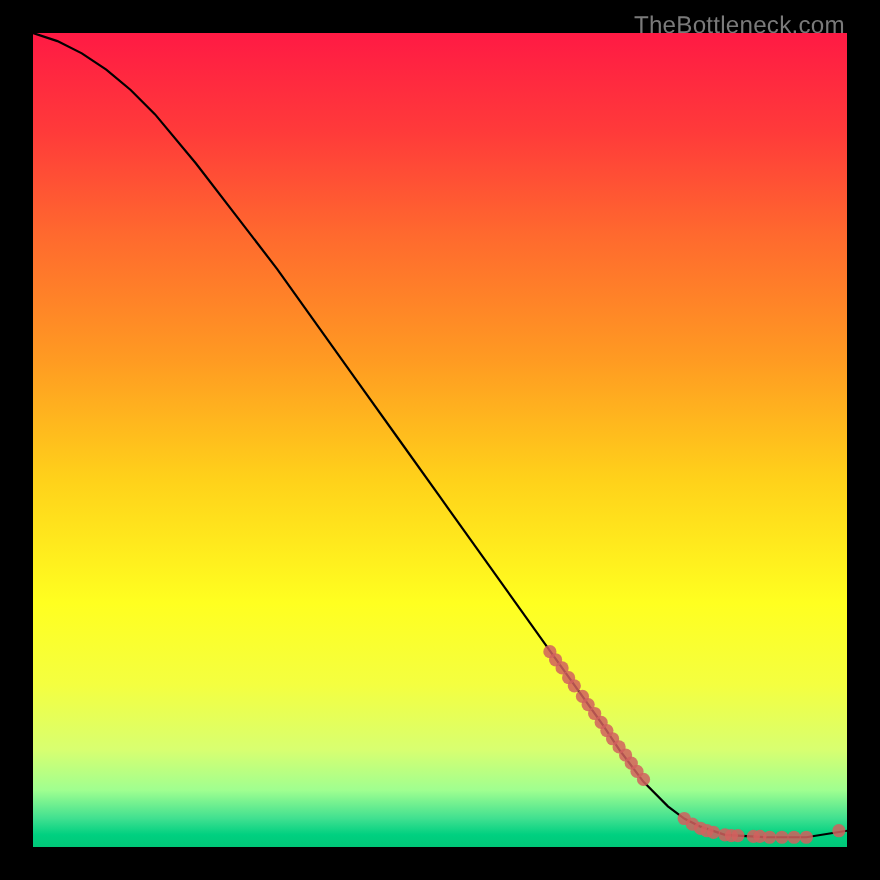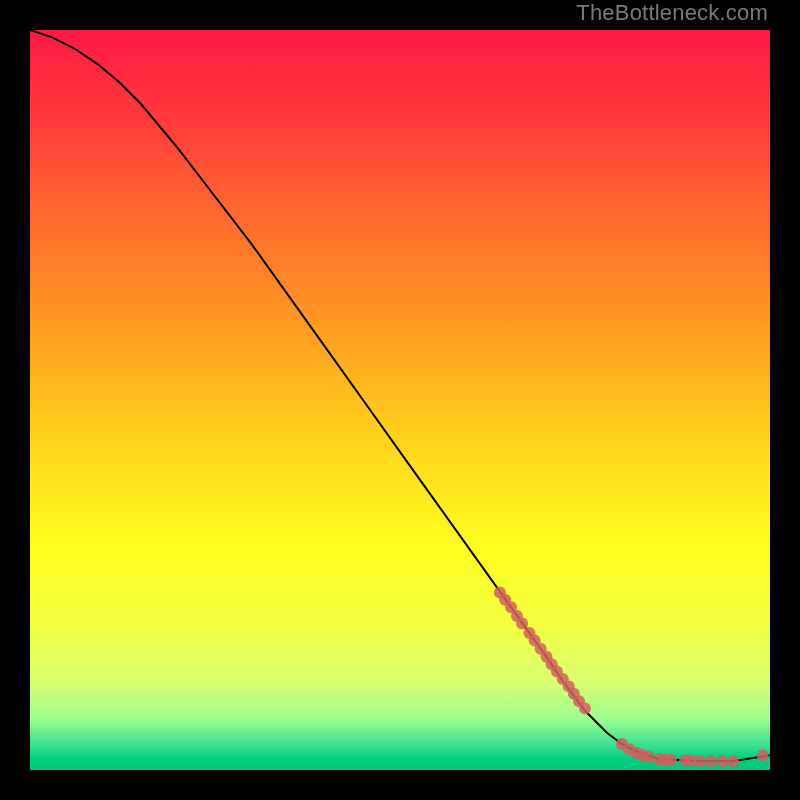--- a/index.html
+++ b/index.html
@@ -21,21 +21,21 @@
   }
   .plot {
     position: absolute;
     left: 0;
     top: 0;
     width: 740px;
     height: 740px;
   }
   .watermark {
     position: absolute;
-    top: 0;
+    top: 10px;
     right: 32px;
     color: #7a7a7a;
     font-size: 22px;
     font-weight: 500;
     letter-spacing: 0.2px;
   }
   svg { display: block; }
 </style>
 </head>
 <body>

